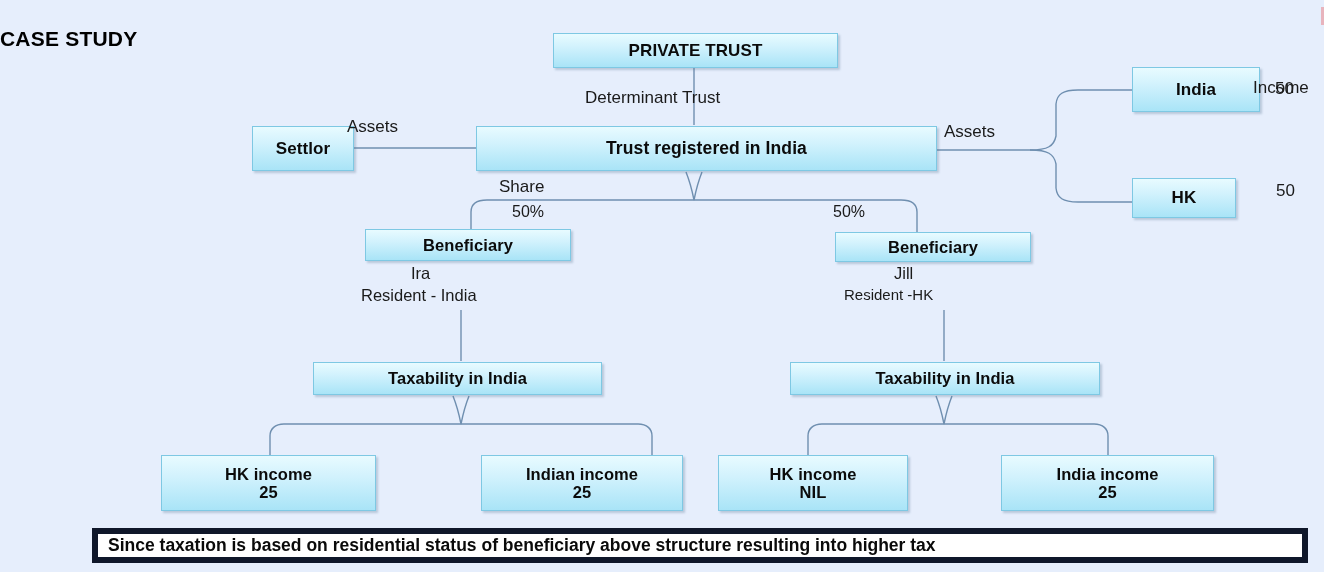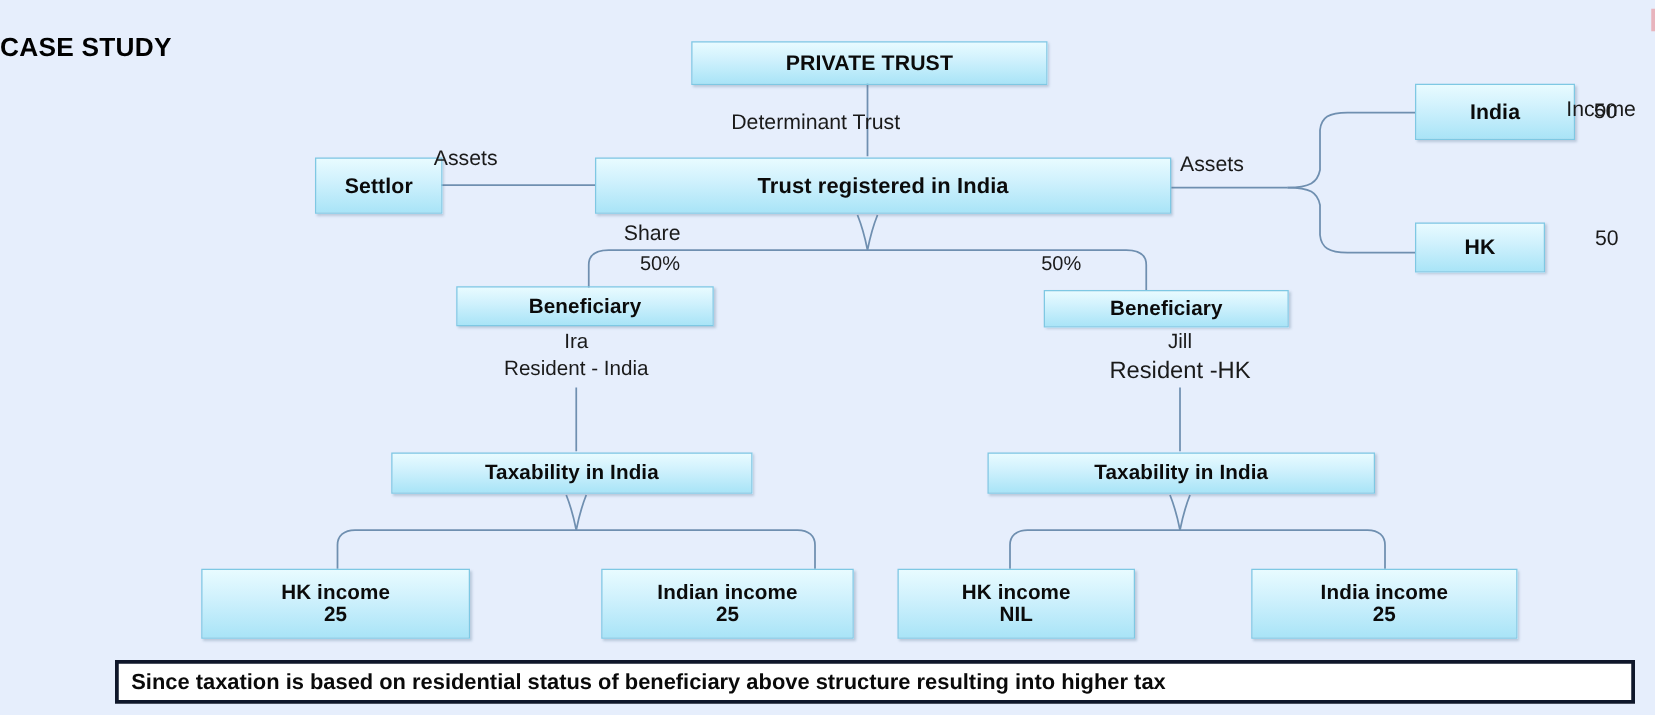--- a/index.html
+++ b/index.html
@@ -52,21 +52,21 @@
     letter-spacing: 0.1px;
   }
   
   .label {
     position: absolute;
     z-index: 3;
     color: #1a1a1a;
     font-weight: normal;
     white-space: nowrap;
   }
-  .label.center { text-align: center; }
+  .label.center { }
 
   #title {
     position: absolute;
     left: 0px;
     top: 27px;
     z-index: 3;
     font-size: 21px;
     font-weight: bold;
     color: #000;
     letter-spacing: 0.2px;
@@ -75,21 +75,21 @@
   
   #banner {
     position: absolute;
     left: 92px;
     top: 528px;
     width: 1216px;
     height: 35px;
     z-index: 3;
     box-sizing: border-box;
     background: #ffffff;
-    border: 3px solid #0f172a;
+    border: 6px solid #0f172a;
     display: flex;
     align-items: center;
     padding-left: 10px;
     font-size: 17.5px;
     font-weight: bold;
     color: #0a0a0a;
     white-space: nowrap;
   }
 
   
@@ -213,21 +213,21 @@
   <div class="label" style="left:1275px; top:79px; font-size:17px;">50</div>
 
   <div class="label" style="left:1276px; top:181px; font-size:17px;">50</div>
 
   <div class="label center" style="left:411px; top:264px; width:100px; font-size:16.5px;">Ira</div>
 
   <div class="label center" style="left:361px; top:286px; width:200px; font-size:16.5px;">Resident - India</div>
 
   <div class="label center" style="left:894px; top:264px; width:100px; font-size:16.5px;">Jill</div>
 
-  <div class="label center" style="left:844px; top:286px; width:200px; font-size:19px;">Resident -HK</div>
+  <div class="label center" style="left:844px; top:286px; width:200px; font-size:15px;">Resident -HK</div>
 
   <div id="banner">
     <span>Since taxation is based on residential status of beneficiary above structure resulting into higher tax</span>
   </div>
 
   <div id="edge-artifact"></div>
 
 </div>
 
 </body></html>

